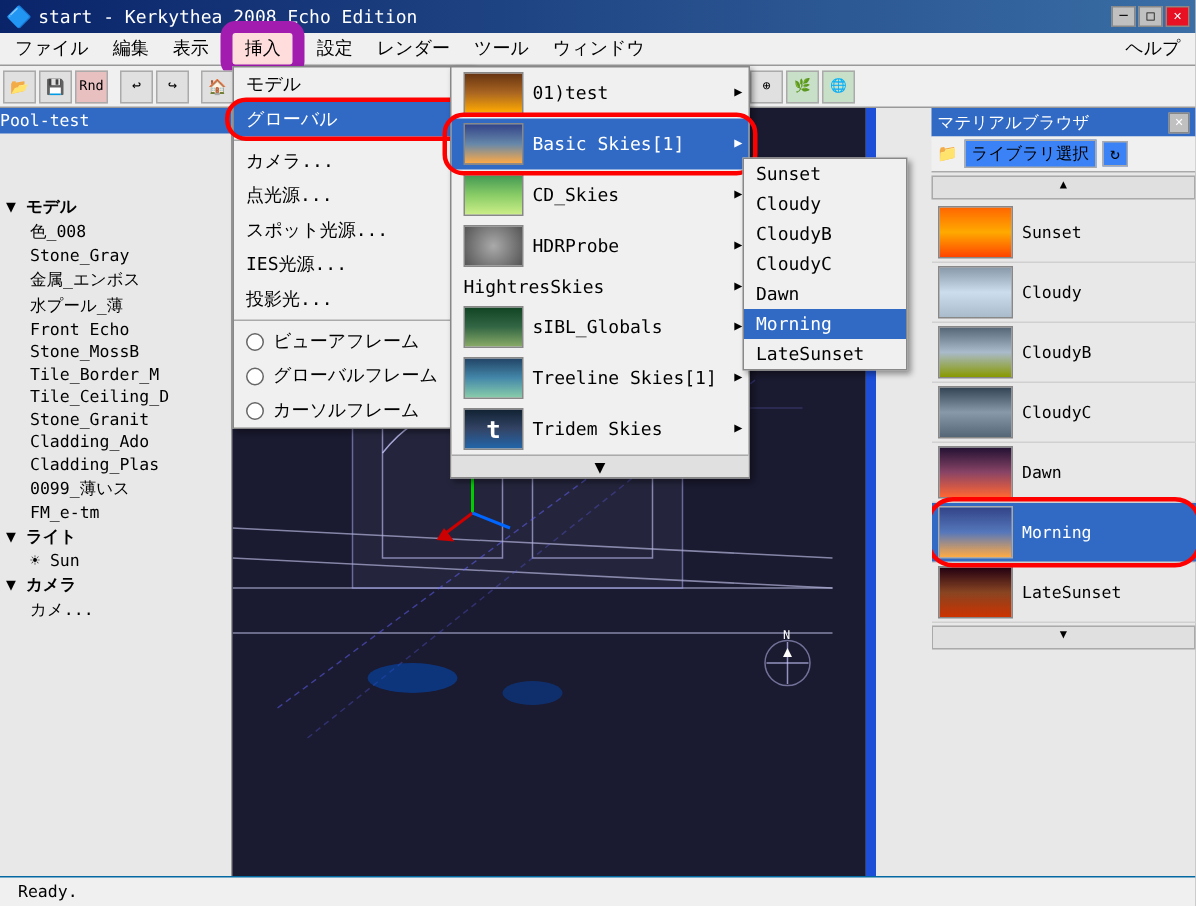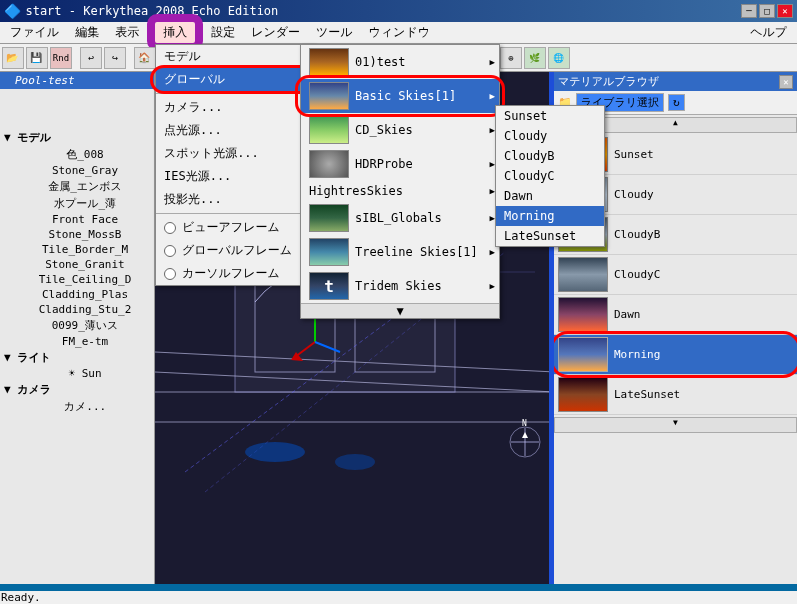--- a/index.html
+++ b/index.html
@@ -91,58 +91,58 @@
     #left-panel {
       width: 155px;
       background: #e8e8e8;
       border-right: 1px solid #999;
       overflow: hidden;
       flex-shrink: 0;
     }
     #left-panel-header {
       background: #316ac5;
       color: white;
-      padding: 2px 15px;
-      font-size: 11px;
-      font-style: italic;
+      padding: 2px 0;
+      font-size: 11px;
     }
     .tree-item {
       padding: 1px 4px 1px 12px;
       font-size: 11px;
       cursor: pointer;
       white-space: nowrap;
       overflow: hidden;
     }
     .tree-section {
       padding: 1px 4px;
       font-size: 11px;
       font-weight: bold;
     }
-    .tree-indent { padding-left: 20px; text-align: center; }
+    .tree-indent { padding-left: 20px; }
 
     
     #center-view {
       flex: 1;
       background: #1a1a2e;
       position: relative;
       overflow: hidden;
     }
     #viewport-bg {
       width: 100%;
       height: 100%;
       background: linear-gradient(180deg, #2a2a3e 0%, #1a1a2e 100%);
       position: relative;
     }
 
     
     #right-panel {
-      width: 248px;
+      width: 220px;
       background: #e8e8e8;
-      border-left: 5px solid #1d4ed8;
+      border-left: 7px solid #1d4ed8;
       flex-shrink: 0;
+      padding-left: 37px;
     }
     #right-panel-header {
       background: #316ac5;
       color: white;
       padding: 2px 4px;
       font-size: 11px;
       display: flex;
       align-items: center;
       justify-content: space-between;
     }
@@ -183,24 +183,24 @@
       width: 50px; height: 35px;
       margin-right: 6px;
       flex-shrink: 0;
       border: 1px solid #888;
     }
 
     
     #status-bar {
       background: #f0f0f0;
       height: 20px;
-      border-top: 7px solid #0369a1;
-      display: flex;
-      align-items: flex-end;
-      padding: 0 1px;
+      border-top: 1px solid #0369a1;
+      display: flex;
+      align-items: center;
+      padding: 0 12px;
       font-size: 11px;
     }
 
     
     #dropdown-insert {
       position: absolute;
       top: 44px;
       left: 155px;
       background: #f0f0f0;
       border: 1px solid #888;
@@ -339,27 +339,27 @@
     </div>
     <div style="overflow-y:auto; height:100%;margin-top:40px;">
       <div class="tree-section">
         <span>▼ </span>
         <span>モデル</span>
       </div>
       <div class="tree-item tree-indent">色_008</div>
       <div class="tree-item tree-indent">Stone_Gray</div>
       <div class="tree-item tree-indent">金属_エンボス</div>
       <div class="tree-item tree-indent">水プール_薄</div>
-      <div class="tree-item tree-indent">Front Face</div>
+      <div class="tree-item tree-indent">Front Echo</div>
       <div class="tree-item tree-indent">Stone_MossB</div>
       <div class="tree-item tree-indent">Tile_Border_M</div>
+      <div class="tree-item tree-indent">Tile_Ceiling_D</div>
       <div class="tree-item tree-indent">Stone_Granit</div>
-      <div class="tree-item tree-indent">Tile_Ceiling_D</div>
+      <div class="tree-item tree-indent">Cladding_Ado</div>
       <div class="tree-item tree-indent">Cladding_Plas</div>
-      <div class="tree-item tree-indent">Cladding_Stu_2</div>
       <div class="tree-item tree-indent">0099_薄いス</div>
       <div class="tree-item tree-indent">FM_e-tm</div>
       <div class="tree-section">
         <span>▼ </span>
         <span>ライト</span>
       </div>
       <div class="tree-item tree-indent">
         <span>☀ </span>
         <span>Sun</span>
       </div>

